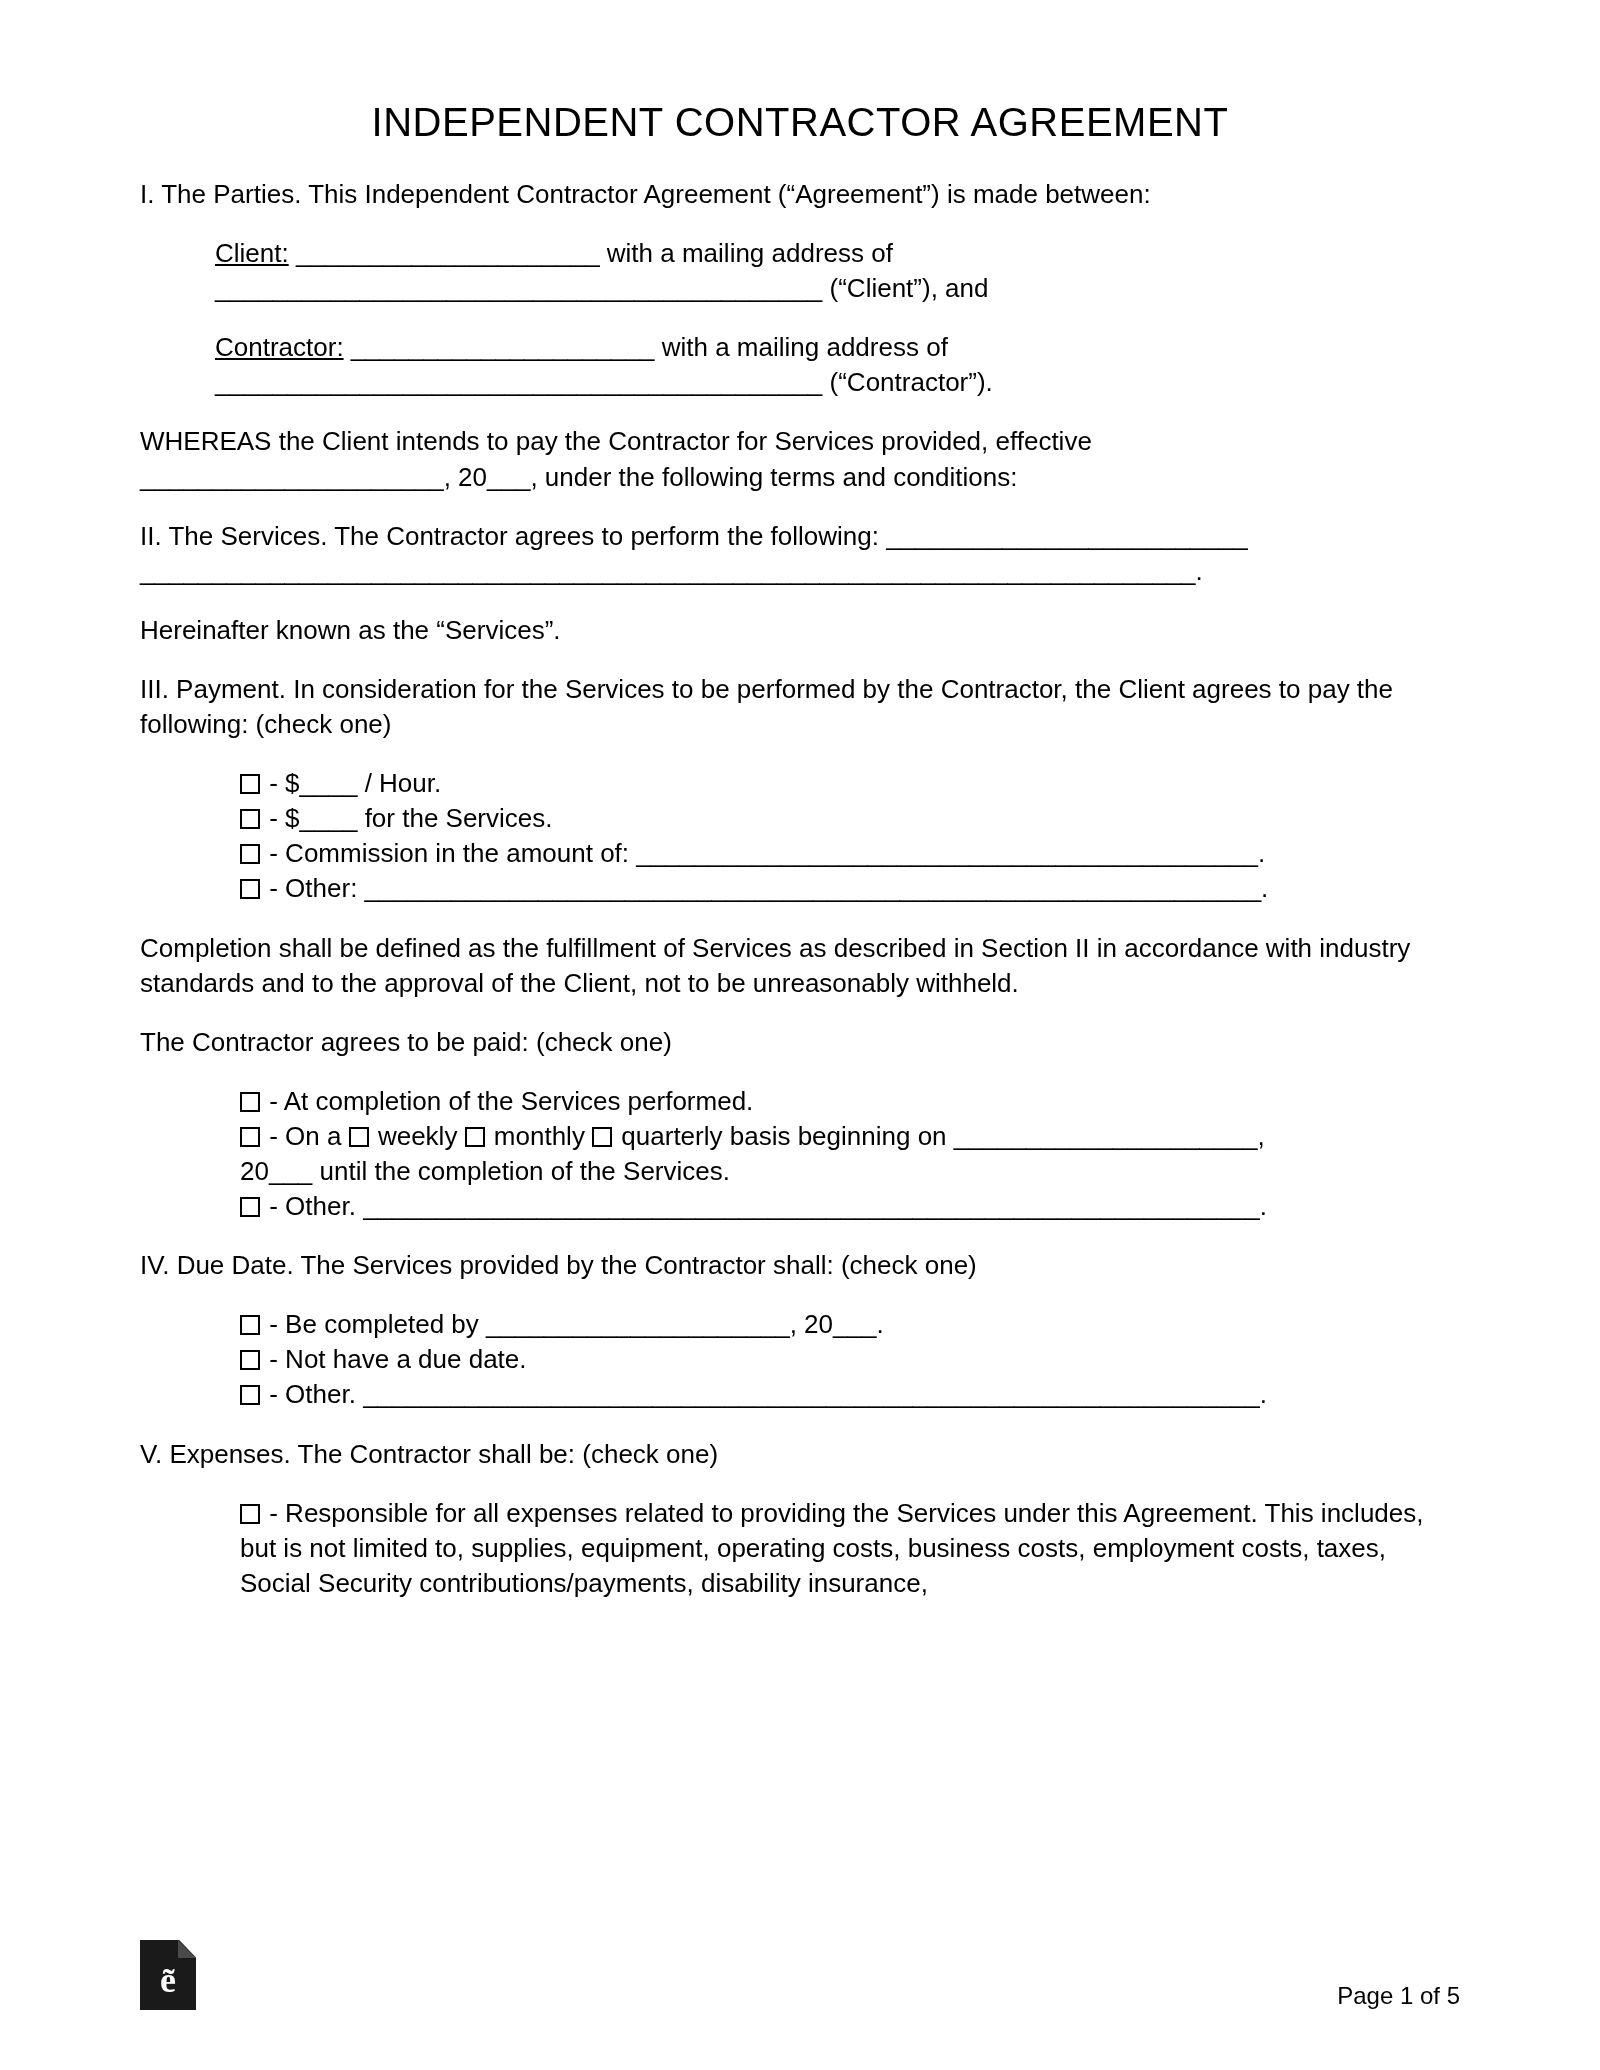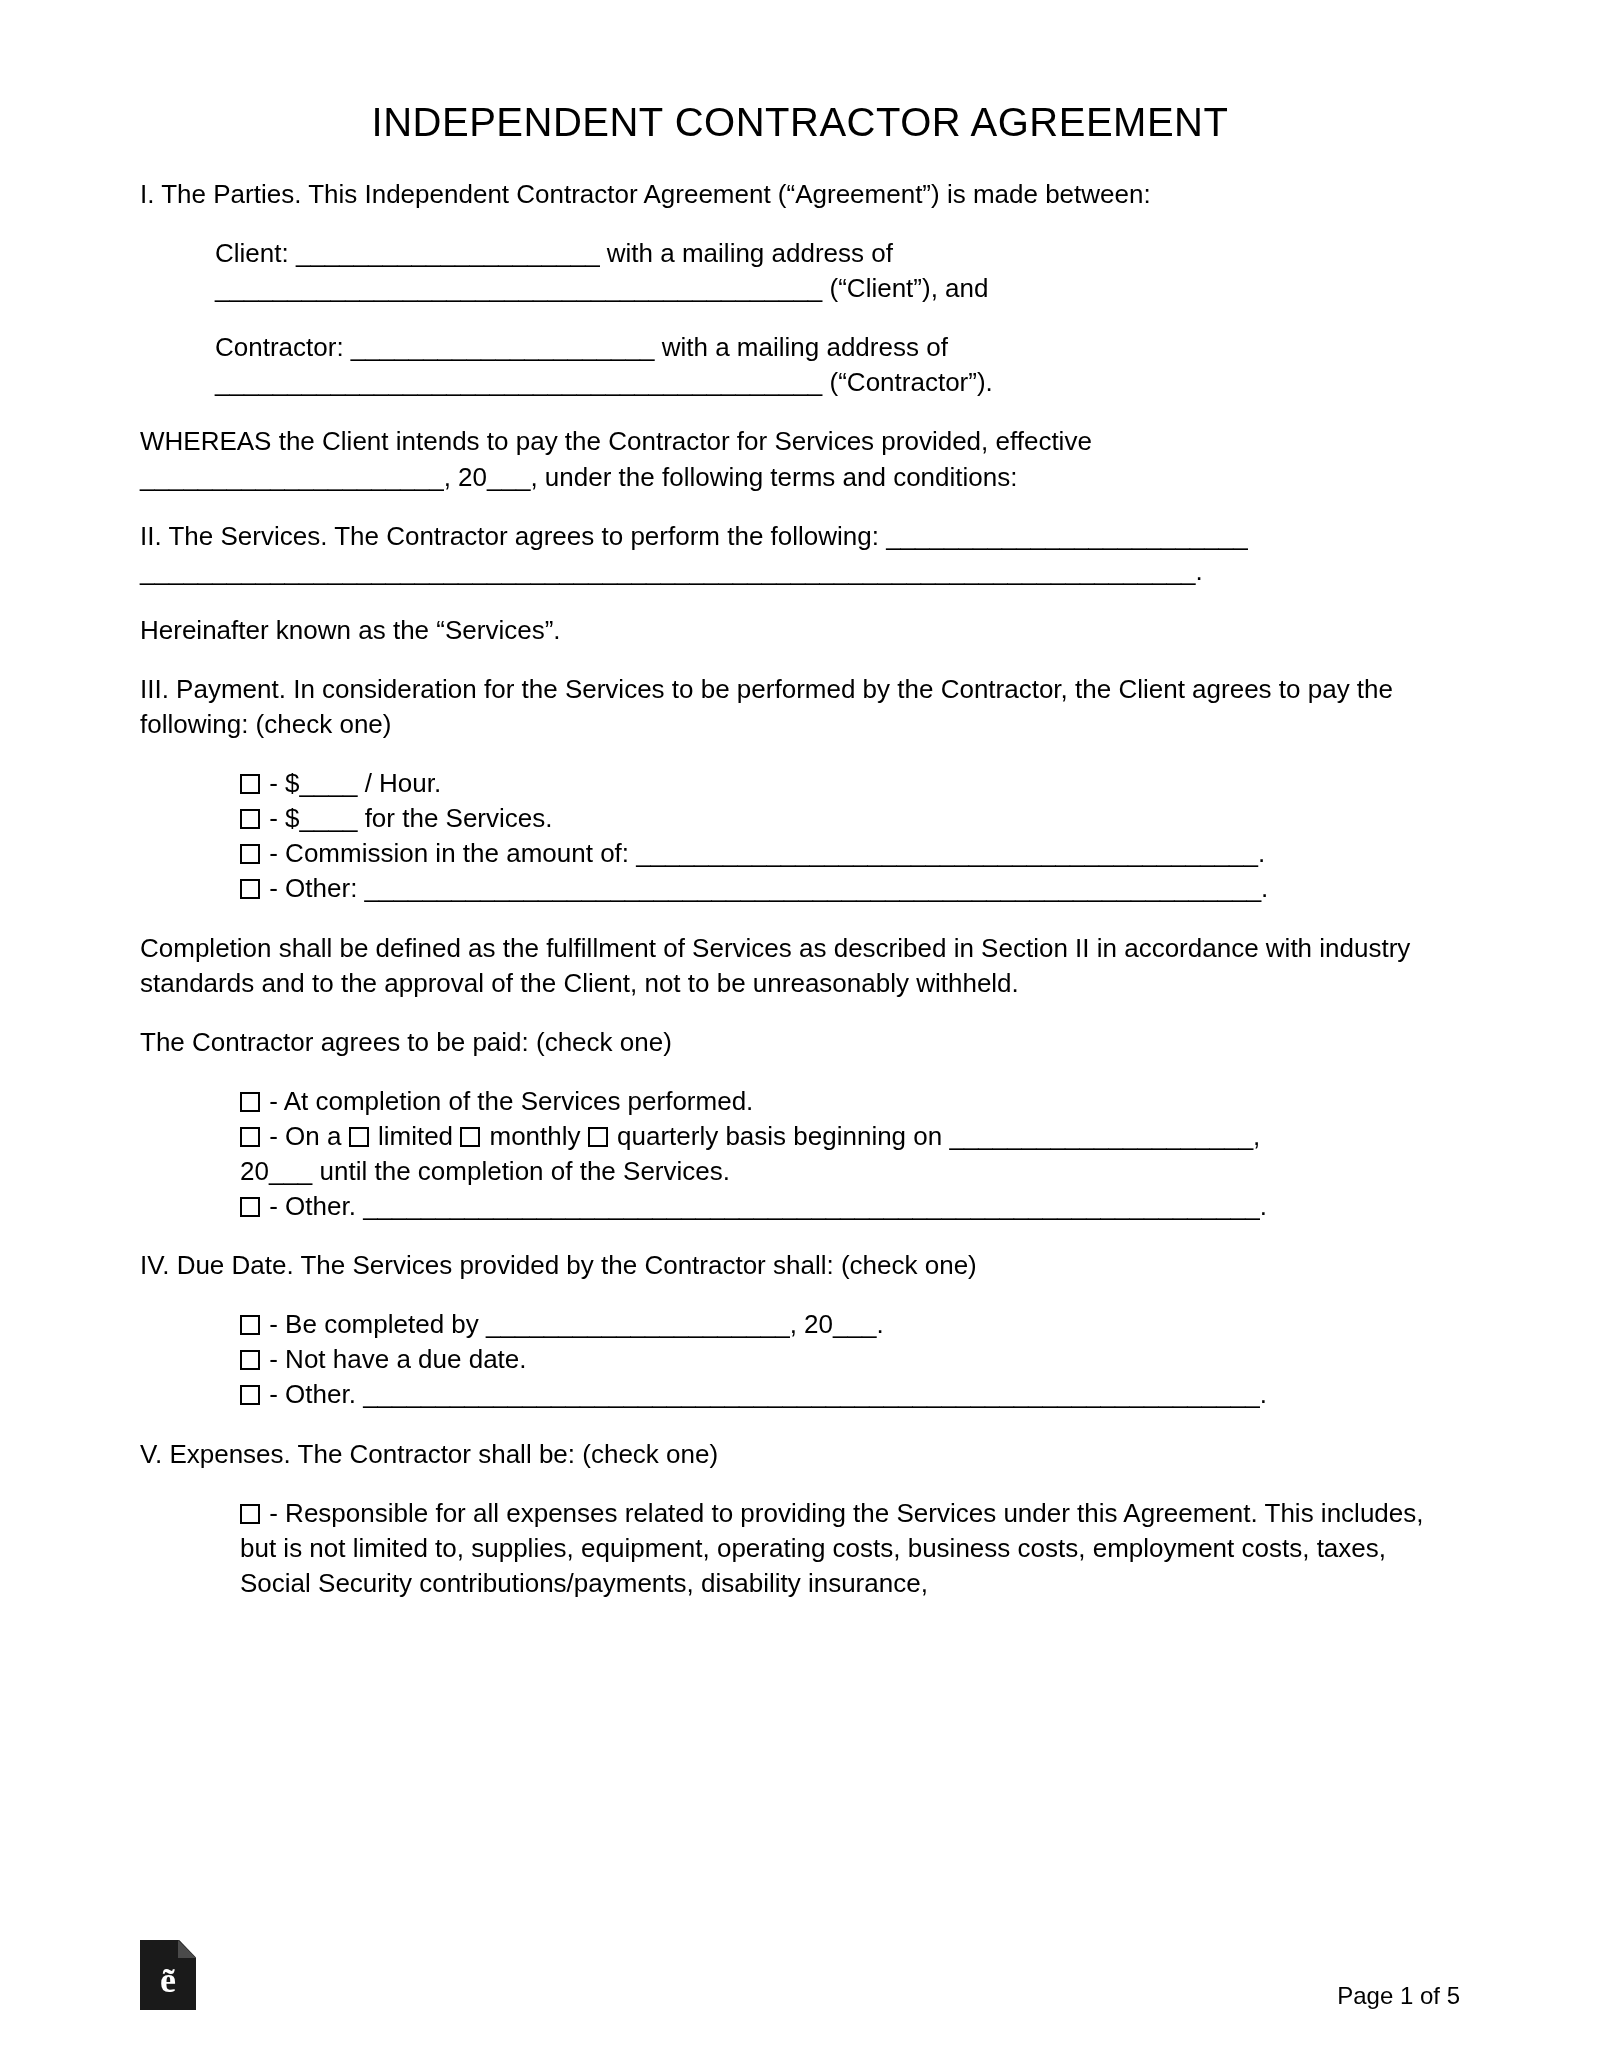--- a/index.html
+++ b/index.html
@@ -32,21 +32,21 @@
     font-size: 26px;
     line-height: 1.35;
     margin-bottom: 24px;
   }
   .indent-block {
     margin-left: 100px;
     font-size: 26px;
     line-height: 1.35;
     margin-bottom: 24px;
   }
-  .u { }
+  .u { text-decoration: underline; }
   .cb {
     display: inline-block;
     width: 20px;
     height: 20px;
     border: 2px solid #000;
     vertical-align: -2px;
     margin-right: 2px;
   }
   .footer {
     position: absolute;
@@ -134,21 +134,21 @@
     <div class="opt-line"><span class="cb"></span><span> - Other: ______________________________________________________________.</span></div>
   </div>
 
   <p class="para">Completion shall be defined as the fulfillment of Services as described in Section II in accordance with industry standards and to the approval of the Client, not to be unreasonably withheld.</p>
 
   <p class="para">The Contractor agrees to be paid: (check one)</p>
 
   <div class="indent-block">
     <div class="opt-line"><span class="cb"></span><span> - At completion of the Services performed.</span></div>
     <div class="opt-line">
-      <span class="cb"></span><span> - On a </span><span class="cb"></span><span> limited </span><span class="cb"></span><span> monthly </span><span class="cb"></span><span> quarterly basis beginning on _____________________,</span>
+      <span class="cb"></span><span> - On a </span><span class="cb"></span><span> weekly </span><span class="cb"></span><span> monthly </span><span class="cb"></span><span> quarterly basis beginning on _____________________,</span>
     </div>
     <div class="opt-line"><span>20___ until the completion of the Services.</span></div>
     <div class="opt-line"><span class="cb"></span><span> - Other. ______________________________________________________________.</span></div>
   </div>
 
   <p class="para">
     <span class="bold">IV. Due Date</span><span>. The Services provided by the Contractor shall: (check one)</span>
   </p>
 
   <div class="indent-block">

